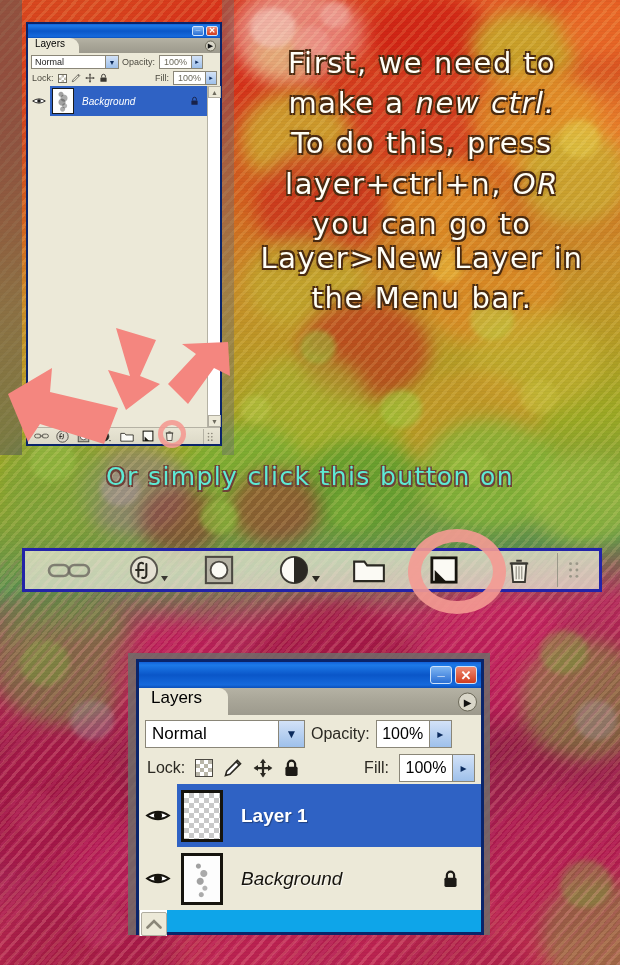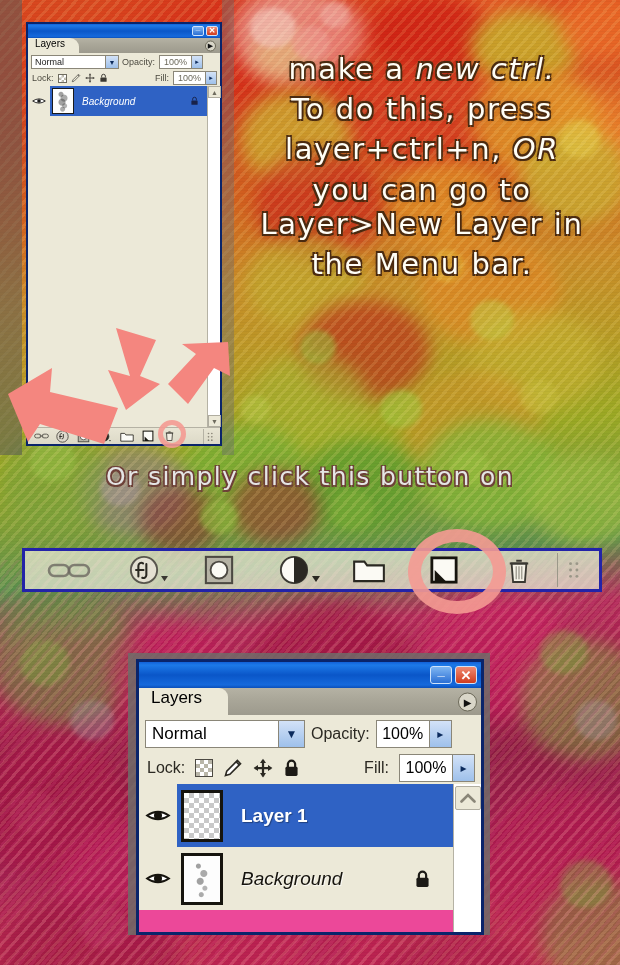--- a/index.html
+++ b/index.html
@@ -202,21 +202,21 @@
     line-height: 1.18;
   }
   .cap-white {
     color: #fffef6;
     text-shadow:
       -1.6px -1.6px 0 #4a2a10, 1.6px -1.6px 0 #4a2a10,
       -1.6px  1.6px 0 #4a2a10, 1.6px  1.6px 0 #4a2a10,
        0 0 5px rgba(60,30,10,.55);
   }
   .cap-pink {
-    color: #e5e5e5;
+    color: #5eead4;
     text-shadow:
       -1.5px -1.5px 0 #6d4038, 1.5px -1.5px 0 #6d4038,
       -1.5px  1.5px 0 #6d4038, 1.5px  1.5px 0 #6d4038;
   }
   .cap em { font-style: italic; }
 
   
   .arrow { position: absolute; }
   .hl-circle {
     position: absolute;
@@ -442,20 +442,21 @@
               <circle cx="7" cy="7" r="1"></circle>
             <circle cx="3" cy="11" r="1"></circle>
               <circle cx="7" cy="11" r="1"></circle>
           </g>
         </svg>
       </div>
     </div>
   </div>
 
   <div class="cap cap-white" style="left:228px;top:46px;width:388px;font-size:29px;">
+    <div>First, we need to</div>
     <div style="margin-top:6px;">
       <span>make a </span><em>new ctrl.</em>
     </div>
     <div style="margin-top:6px;">To do this, press</div>
     <div style="margin-top:6px;">
       <span>layer+ctrl+n, </span><em>OR</em>
     </div>
     <div style="margin-top:6px;">you can go to</div>
     <div style="">Layer&gt;New Layer in</div>
     <div style="margin-top:6px;">the Menu bar.</div>
@@ -612,21 +613,21 @@
         <rect x="2" y="7" width="10" height="7.5" rx="1.2" fill="#1c1a16"></rect>
         <path d="M4 7.2 V5 a3 3 0 0 1 6 0 V7.2" fill="none" stroke="#1c1a16" stroke-width="1.8"></path>
       </svg>
       <span style="margin-left:auto;font-size:16px;color:#2b2922;">Fill:</span>
       <div class="xp-field" style="width:76px;height:28px;">
         <span style="flex:1;text-align:center;font-size:16px;">100%</span>
         <div class="xp-spin" style="width:22px;height:26px;font-size:12px;">▸</div>
       </div>
     </div>
 
-    <div style="position:absolute;left:0;top:122px;right:0;bottom:0;background:#ec4899;display:flex;">
+    <div style="position:absolute;left:0;top:122px;right:0;bottom:0;background:#0ea5e9;display:flex;flex-direction:column;">
       <div style="flex:1;">
 
         <div class="layer-row sel" style="height:63px;">
           <div class="eye-cell" style="width:38px;height:63px;background:#ece9d8;">
             <svg width="26" height="17" viewBox="0 0 26 17">
               <path d="M2 8.5 Q13 1 24 8.5 Q13 16 2 8.5 Z" fill="#fff" stroke="#16140e" stroke-width="1.8"></path>
               <circle cx="13" cy="8.5" r="4" fill="#16140e"></circle>
             </svg>
           </div>
           <div class="thumb-checker" style="width:42px;height:52px;border:3px solid #16140e;margin-left:4px;

